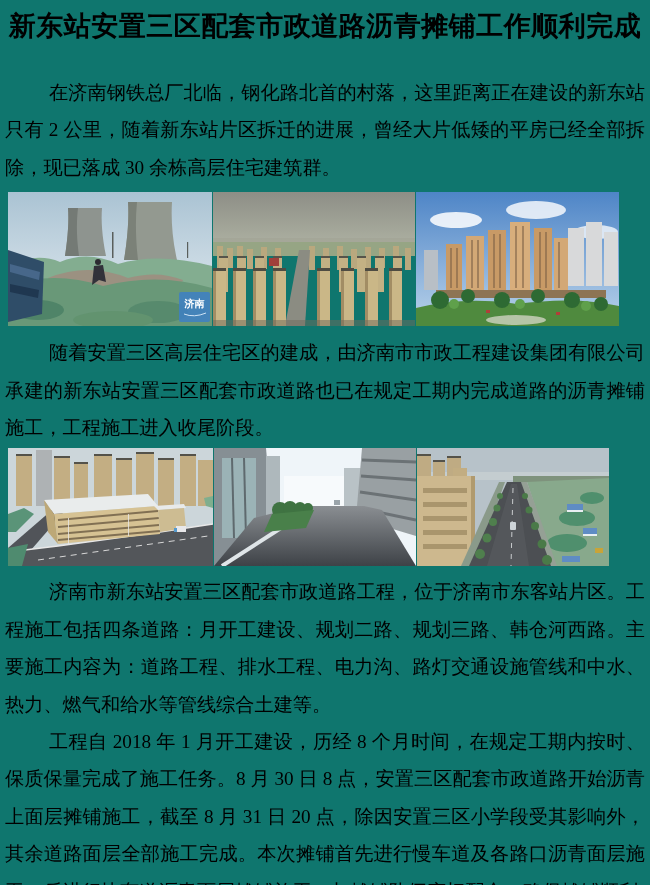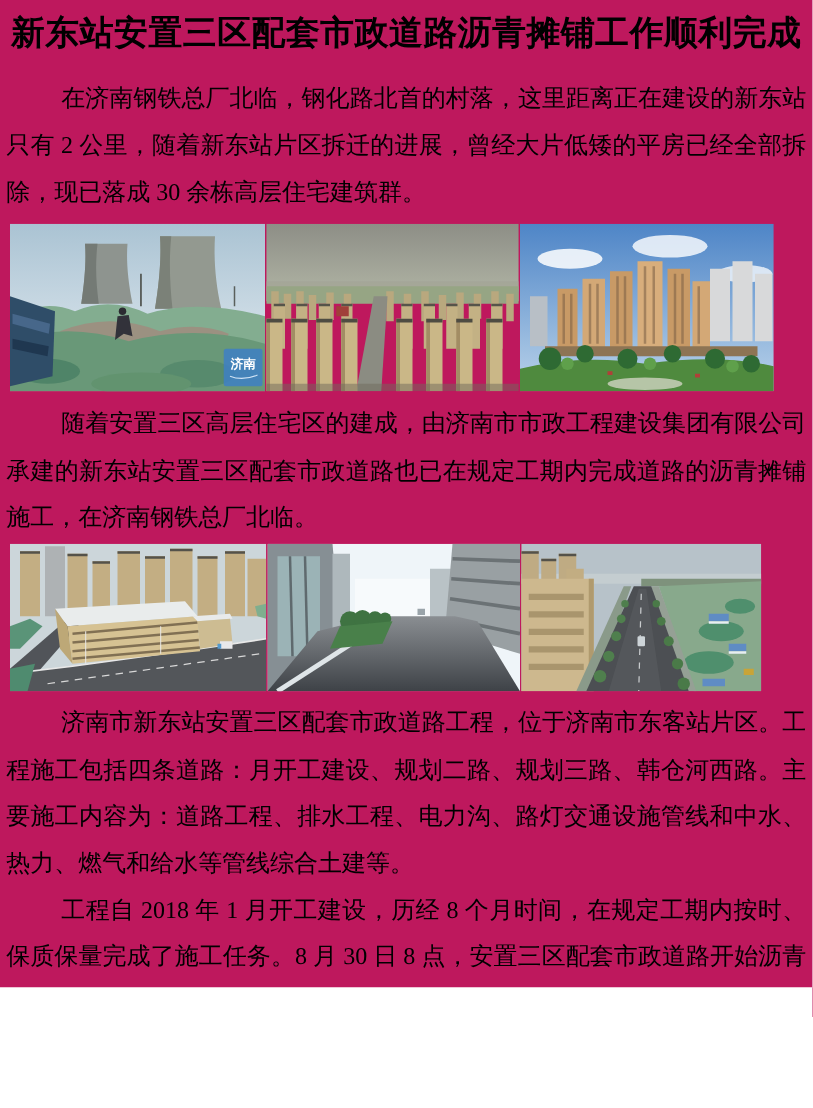--- a/index.html
+++ b/index.html
@@ -1,19 +1,19 @@
 <!DOCTYPE html>
 <html><head>
 <meta charset="utf-8">
 <style>
   html,body{margin:0;padding:0;background:#ffffff;}
   .page{
     position:relative;
-    width:650px;height:790px;
-    background:#be185d;
+    width:650px;height:885px;
+    background:#0f766e;
     overflow:hidden;
     box-sizing:border-box;
     padding:0 5px;
     font-family:"Liberation Serif","DejaVu Serif",serif;
     color:#000;
   }
   .title{
     margin:8px 0 0 0;
     font-size:27px;
     line-height:36px;
@@ -23,21 +23,21 @@
     white-space:nowrap;
   }
   .para{
     margin:0;
     font-size:19.2px;
     line-height:37.4px;
     text-align:justify;
     text-indent:44px;
     word-break:break-all;
   }
-  .para.p1{margin-top:17px;}
+  .para.p1{margin-top:30px;}
   .para.p2{margin-top:8px;}
   .para.p3{margin-top:7px;}
   .para.p4{margin-top:0;}
   .photo-row{
     display:flex;
     gap:1px;
     margin:6px 3px 1px 3px;
     text-decoration:underline;
   }
   .photo-row.row2{margin-top:2px;}
@@ -232,21 +232,21 @@
             <circle cx="104" cy="112" r="5"></circle>
             <circle cx="170" cy="114" r="5"></circle>
         </g>
         <ellipse cx="100" cy="128" rx="30" ry="5" fill="#cfd3c2" opacity="0.8"></ellipse>
         <rect x="70" y="118" width="4" height="3" fill="#b04038"></rect>
         <rect x="140" y="120" width="4" height="3" fill="#b04038"></rect>
       </svg>
     </figure>
   </div>
 
-  <p class="para p2">随着安置三区高层住宅区的建成，由济南市市政工程建设集团有限公司承建的新东站安置三区配套市政道路也已在规定工期内完成道路的沥青摊铺施工，在济南钢铁总厂北临。</p>
+  <p class="para p2">随着安置三区高层住宅区的建成，由济南市市政工程建设集团有限公司承建的新东站安置三区配套市政道路也已在规定工期内完成道路的沥青摊铺施工，工程施工进入收尾阶段。</p>
 
   <div class="photo-row row2">
 
     <figure class="photo">
       <svg width="205" height="118" viewBox="0 0 205 118" xmlns="http://www.w3.org/2000/svg">
         <rect width="205" height="118" fill="#ccd6da"></rect>
         <g>
           <g fill="#c3ae83">
             <rect x="8" y="6" width="16" height="52"></rect>
               <rect x="46" y="8" width="16" height="50"></rect>

